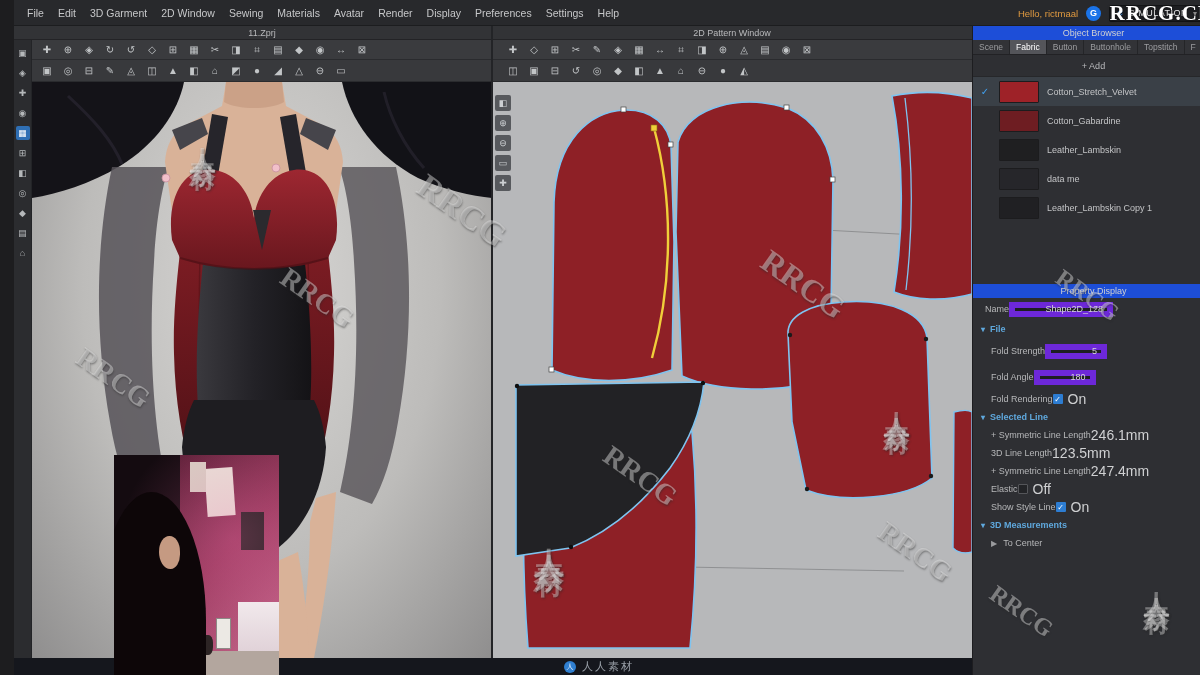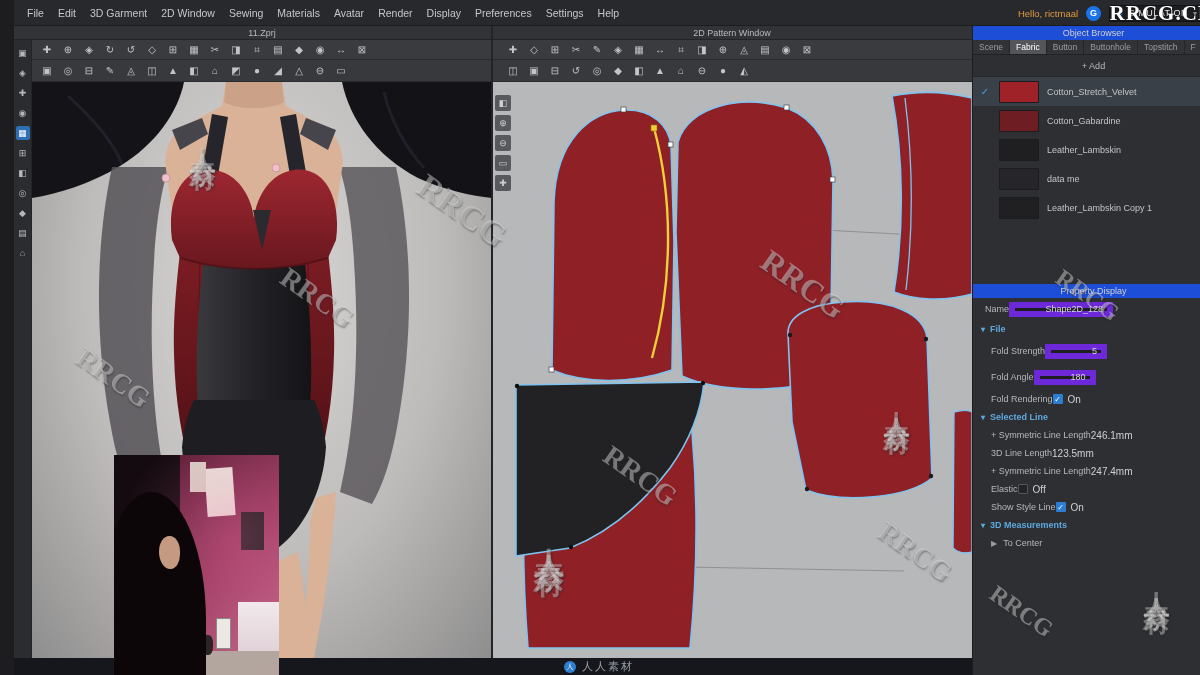--- a/index.html
+++ b/index.html
@@ -55,21 +55,21 @@
 .fab-row:nth-of-type(1){background:#3a4047}
 .fab-check{width:12px;color:#41a0f0;font-size:10px;visibility:hidden;text-align:center}
 .fab-row:nth-of-type(1) .fab-check{visibility:visible}
 .fab-swatch{width:40px;height:22px;border:1px solid #1c1c1e;border-radius:1px;flex:none}
 .fab-name{color:#c3c4c6;font-size:9px;white-space:nowrap;overflow:hidden}
 .pe{margin-top:62px}
 .pe-row{height:18px;display:flex;align-items:center;padding:0 12px 0 18px}
 .pe-row.tall{height:26px}
 .pe-row.name-row{height:22px;padding-left:12px}
 .pe-label{color:#b6b7b9;font-size:9px;white-space:nowrap}
-.pe-value{color:#cfd0d2;font-size:10px}
+.pe-value{color:#cfd0d2;font-size:14px}
 .pe-input{min-width:62px;height:15px;background:#1e1f22;border:6px solid #6d28d9;color:#d5d6d8;font-size:9px;display:flex;align-items:center;justify-content:flex-end;padding:0 4px}
 .pe-input.wide{min-width:104px}
 .pe-sec{height:18px;display:flex;align-items:center;gap:5px;padding-left:8px;color:#5fa8dd;font-size:9px;font-weight:bold}
 .sec-caret{font-size:8px}
 .cb-wrap{display:flex;align-items:center;gap:5px}
 .cb{width:10px;height:10px;border-radius:1px;display:inline-flex;align-items:center;justify-content:center;font-size:8px;color:#fff}
 .cb.on{background:#2d7dd2}
 .cb.off{background:#232427;border:1px solid #55565a;color:transparent}
 .tocenter{justify-content:flex-start;gap:6px}
 .arr{color:#9a9b9e;font-size:8px}

